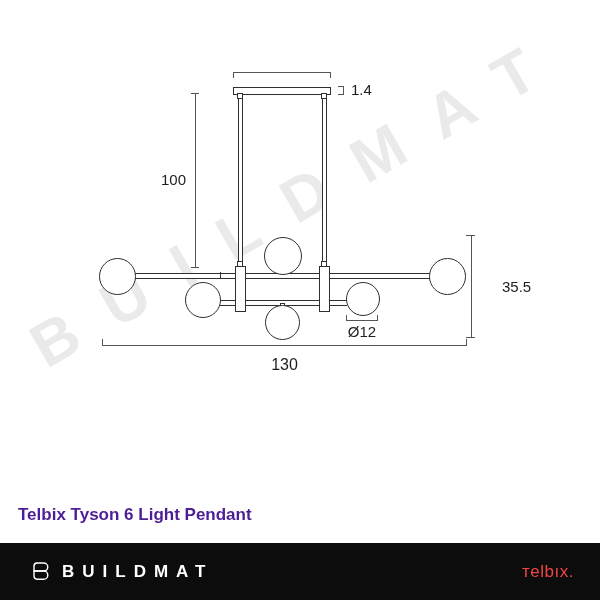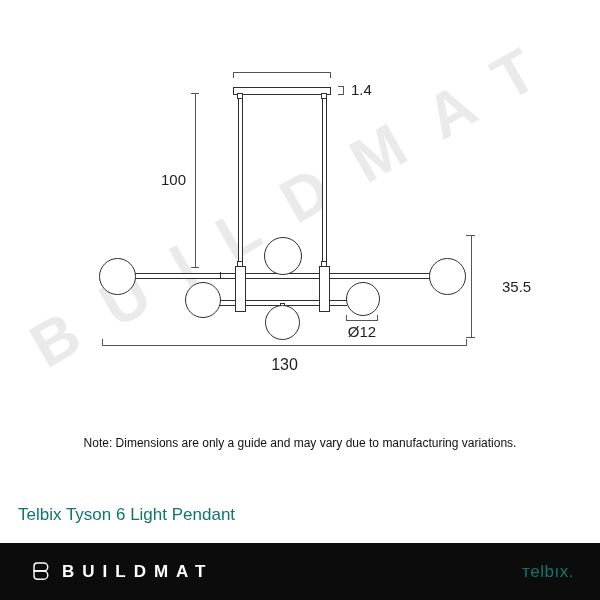--- a/index.html
+++ b/index.html
@@ -33,30 +33,30 @@
   .dim-h{position:absolute;height:0;border-top:1px solid var(--dim);z-index:2;}
   .dim-v{position:absolute;width:0;border-left:1px solid var(--dim);z-index:2;}
   .dim-label{position:absolute;font-size:15px;color:var(--txt);
              white-space:nowrap;z-index:6;line-height:1.1;}
   .center{text-align:center;}
   .right{text-align:right;}
   
   .note{position:absolute;left:40px;top:436px;width:520px;text-align:center;
         font-size:12px;color:#111;z-index:6;}
   .product-title{position:absolute;left:18px;top:505px;font-size:17px;
-        font-weight:400;color:#0f766e;z-index:6;}
+        font-weight:700;color:#4c1d95;z-index:6;}
   
   .footer{position:absolute;left:0;top:543px;width:600px;height:57px;
           background:#0c0c0c;display:flex;align-items:center;
           justify-content:space-between;box-sizing:border-box;
           padding:0 26px;z-index:7;}
   .brand-group{display:flex;align-items:center;gap:9px;}
   .brand-word{color:#ffffff;font-size:17px;font-weight:700;
               letter-spacing:8px;white-space:nowrap;}
-  .partner-word{color:#0f766e;font-size:17px;font-weight:500;
+  .partner-word{color:#ef4444;font-size:17px;font-weight:500;
                 letter-spacing:0.5px;white-space:nowrap;}
 </style>
 </head>
 <body>
 
 <div id="canvas">
 
   <div class="watermark">BUILDMAT</div>
 
   <div class="dim-h" style="left:233px;top:72px;width:98px;"></div>
@@ -108,21 +108,20 @@
   <div class="dim-h" style="left:346px;top:320px;width:32px;"></div>
   <div class="dim-v" style="left:346px;top:315px;height:5px;"></div>
   <div class="dim-v" style="left:377px;top:315px;height:5px;"></div>
   <div class="dim-label center" style="left:334px;top:324px;width:56px;">Ø12</div>
 
   <div class="dim-h" style="left:102px;top:345px;width:365px;"></div>
   <div class="dim-v" style="left:102px;top:339px;height:6px;"></div>
   <div class="dim-v" style="left:466px;top:339px;height:6px;"></div>
   <div class="dim-label center" style="left:252px;top:356px;width:65px;font-size:16px;">130</div>
 
-  <div class="note">Note: Dimensions are only a guide and may vary due to manufacturing variations.</div>
 
   <div class="product-title">Telbix Tyson 6 Light Pendant</div>
 
   <div class="footer">
     <div class="brand-group">
       <span style="display:inline-flex;">
         <svg width="27" height="27" viewBox="0 0 32 32" aria-hidden="true">
           <path d="M9.5 15.5 H21 a4.8 4.8 0 0 0 0 -9.6 H13 a3.8 3.8 0 0 0 -3.5 3.8 Z" fill="none" stroke="#ffffff" stroke-width="1.7" stroke-linejoin="round"></path>
           <path d="M9.5 15.5 H21 a4.8 4.8 0 0 1 0 9.6 H13 a3.8 3.8 0 0 1 -3.5 -3.8 Z" fill="none" stroke="#ffffff" stroke-width="1.7" stroke-linejoin="round"></path>
         </svg>

